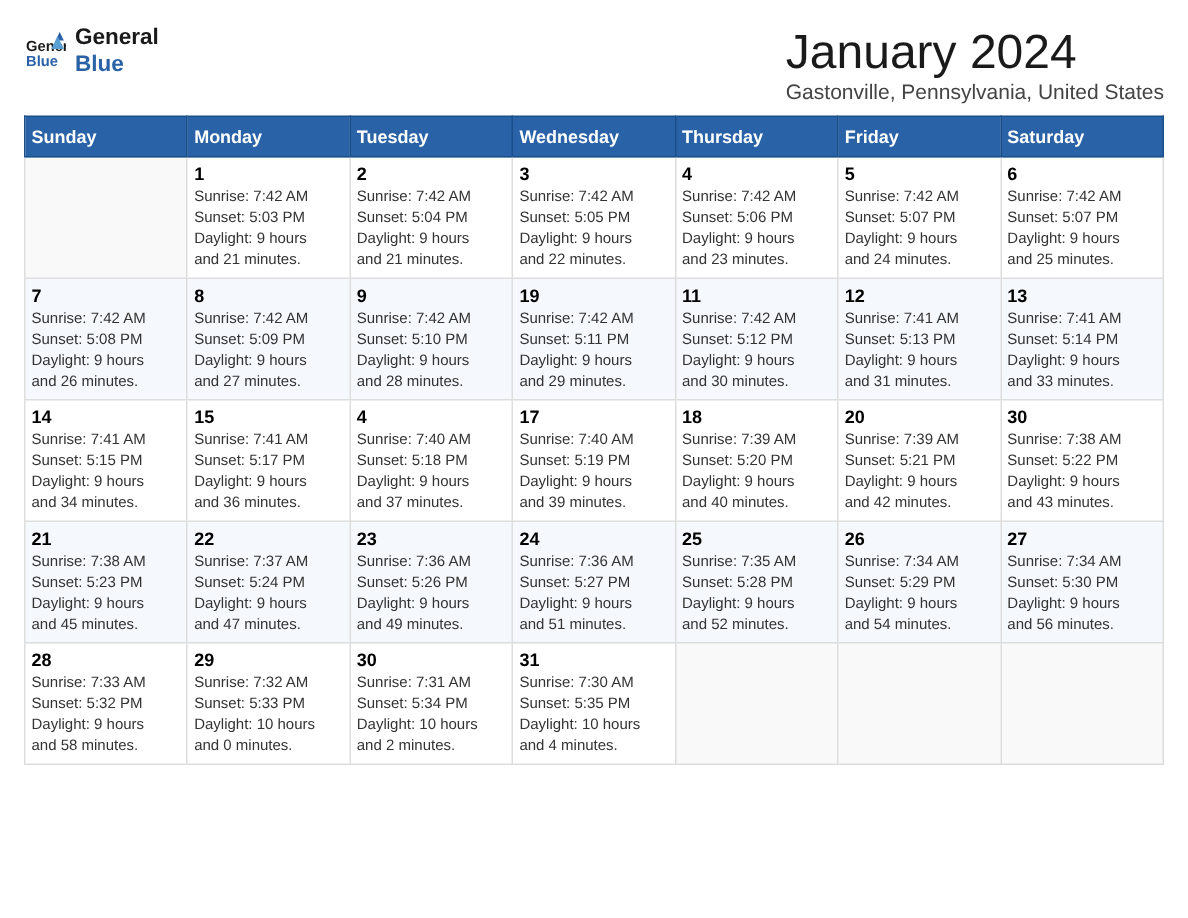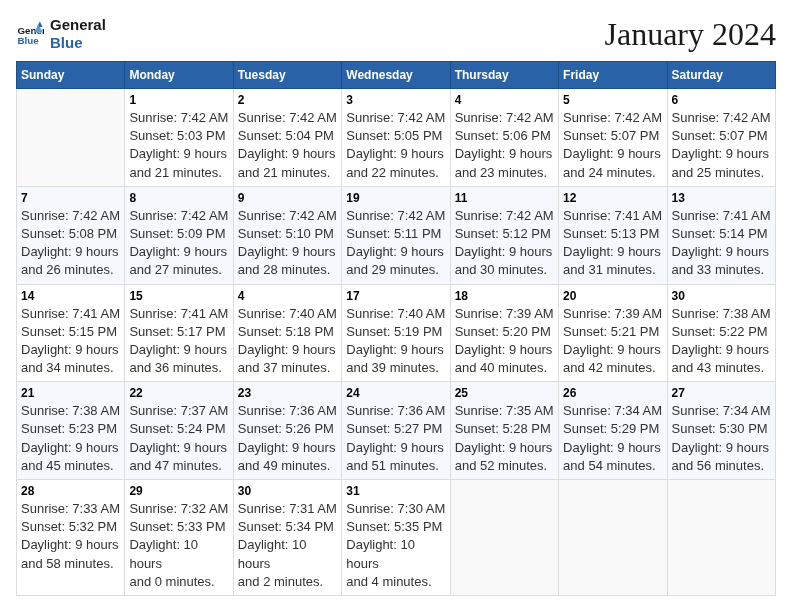--- a/index.html
+++ b/index.html
@@ -20,21 +20,20 @@
       display: flex;
       align-items: center;
       gap: 2px;
     }
     .logo-icon {
       width: 28px;
       height: 28px;
     }
     .title-area {
       text-align: left;
-      font-family: Liberation Serif, serif;
     }
     .month-title {
       font-size: 32px;
       font-weight: 300;
       color: #1a1a1a;
     }
     .location {
       font-size: 14px;
       color: #444;
     }
@@ -64,21 +63,21 @@
     td.other-month {
       background: #f9f9f9;
     }
     .day-num {
       font-weight: bold;
       font-size: 12px;
       display: block;
       margin-bottom: 2px;
     }
     .day-info {
-      font-size: 13px;
+      font-size: 10px;
       color: #333;
       line-height: 1.4;
     }
     tr:nth-child(even) td {
       background-color: #f5f8fc;
     }
   </style>
 </head>
 <body>
 
@@ -90,20 +89,21 @@
       <polygon points="38,10 30,10 34,2" fill="#2962a6"></polygon>
       <polygon points="38,18 26,18 32,6" fill="#5a9fd4"></polygon>
     </svg>
     <div style="margin-left:4px;">
       <div style="font-size:15px;font-weight:bold;color:#1a1a1a;line-height:1.2;">General</div>
       <div style="font-size:15px;font-weight:bold;color:#2962a6;line-height:1.2;">Blue</div>
     </div>
   </div>
   <div class="title-area">
     <div class="month-title">January 2024</div>
+    <div class="location">Gastonville, Pennsylvania, United States</div>
   </div>
 </div>
 
 <table>
   <thead>
     <tr>
 
     <th>Sunday</th>
         <th>Monday</th>
         <th>Tuesday</th>

